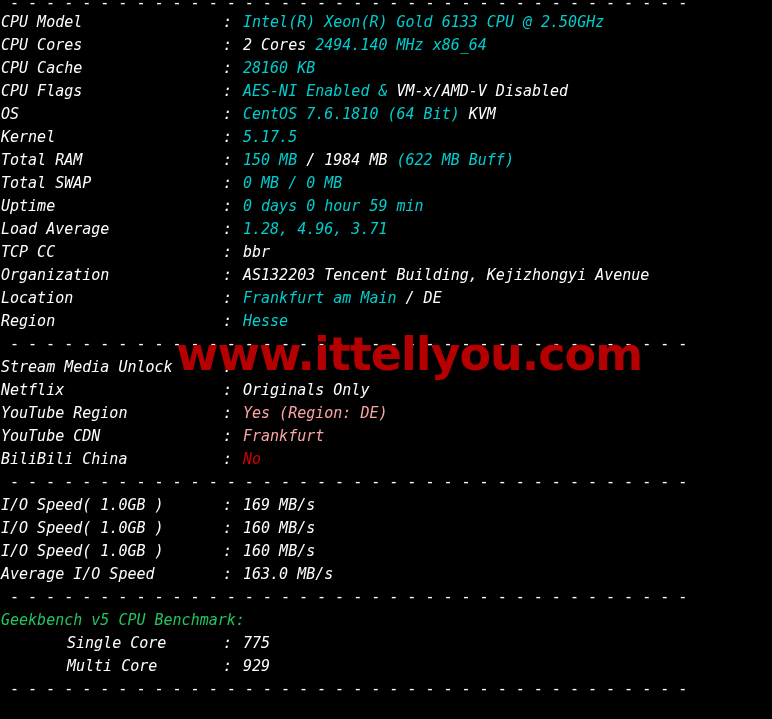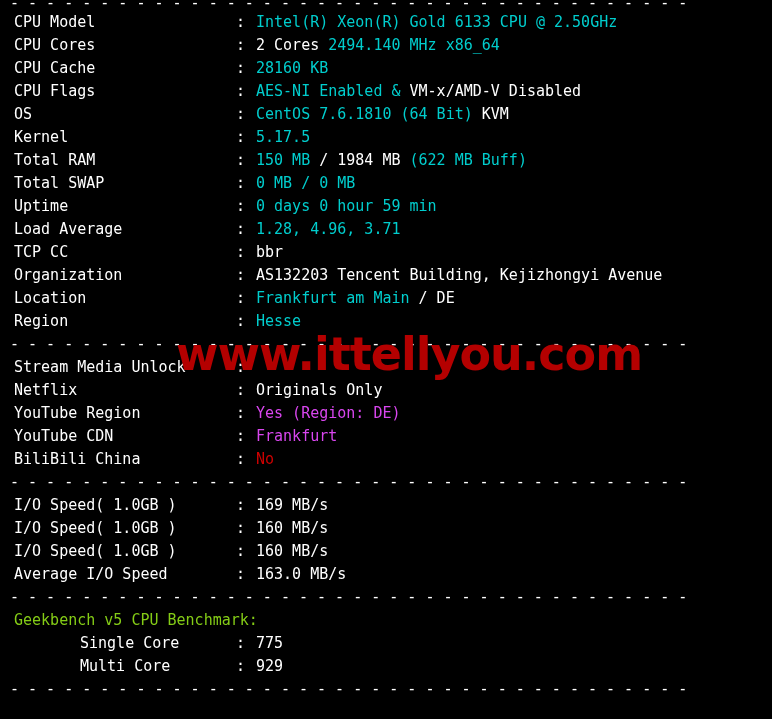--- a/index.html
+++ b/index.html
@@ -50,45 +50,46 @@
     height: 11px;
     line-height: 6px;
   }
 
   
   .row {
     height: 23px;
     line-height: 23px;
     white-space: pre;
     overflow: hidden;
-    padding-left: 14px;
+    padding-left: 1px;
     font-size: 15px;
+    font-style: italic;
   }
   .lbl {
     display: inline-block;
     width: 222px;
     color: #ffffff;
     white-space: pre;
   }
   .lbl.indent {
     text-indent: 66px;
   }
   .colon {
     display: inline-block;
     width: 20px;
     color: #ffffff;
   }
   .val { white-space: pre; }
 
   
   .c-cyan   { color: #00cdcd; }
   .c-yellow { color: #ffffff; margin-top: 23px; }
-  .c-green  { color: #d946ef; }
+  .c-green  { color: #fca5a5; }
   .c-red    { color: #cd0000; }
-  .c-white  { color: #84cc16; }
+  .c-white  { color: #22c55e; }
 
   
   #watermark {
     position: absolute;
     left: 176px;
     top: 331px;
     font-family: "DejaVu Sans", "Liberation Sans", sans-serif;
     font-weight: bold;
     font-size: 46px;
     line-height: 46px;

